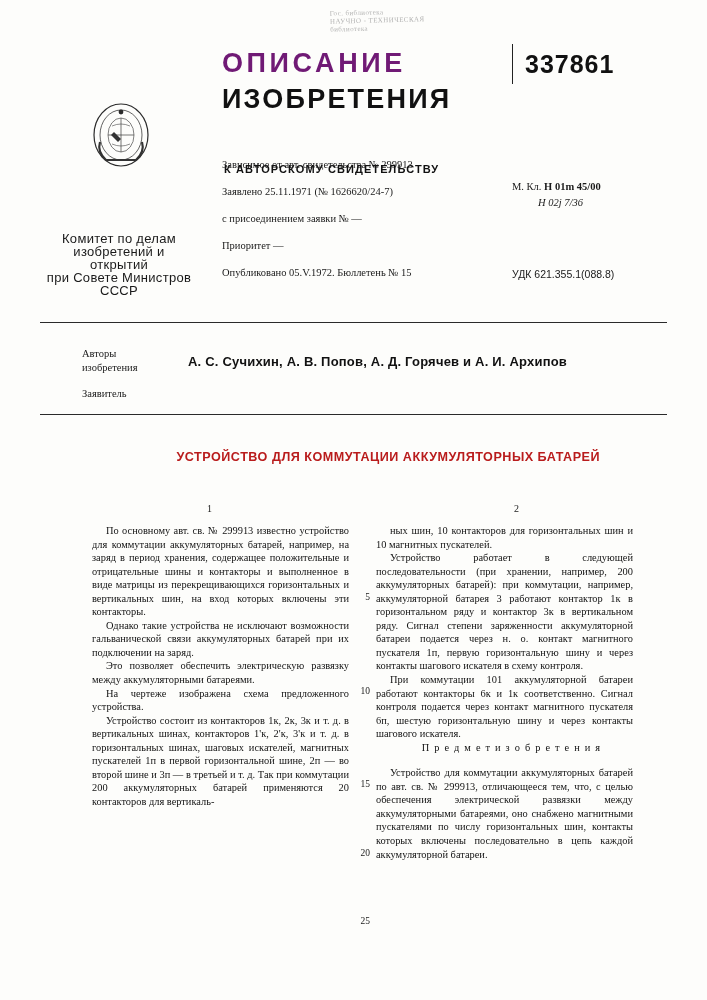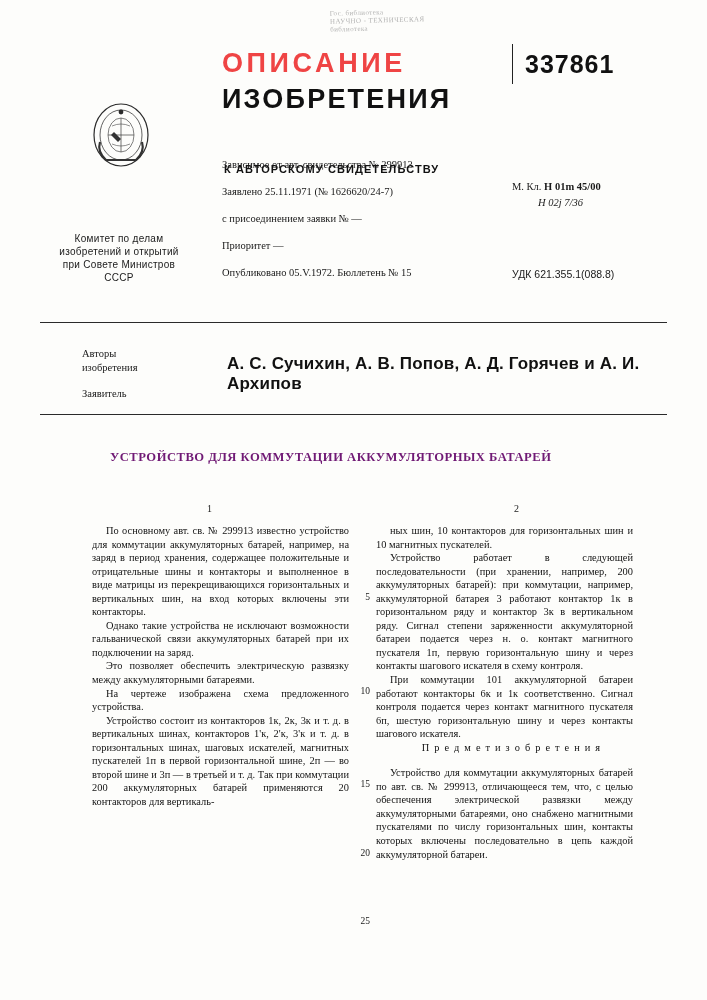--- a/index.html
+++ b/index.html
@@ -68,35 +68,35 @@
   }
   .emblem svg { display: block; }
 
   .committee {
     position: absolute;
     left: 46px;
     top: 192px;
     width: 146px;
     text-align: center;
     font-family: "Liberation Sans", sans-serif;
-    font-size: 10px;
+    font-size: 13px;
     line-height: 13px;
     letter-spacing: 0.3px;
     color: #1a1a1a;
   }
 
   .title-main {
     position: absolute;
     left: 222px;
     top: 8px;
     font-family: "Liberation Sans", sans-serif;
     font-weight: bold;
     font-size: 27px;
     letter-spacing: 3.6px;
-    color: #ef4444;
+    color: #701a75;
   }
   .title-sub {
     position: absolute;
     left: 222px;
     top: 44px;
     font-family: "Liberation Sans", sans-serif;
     font-weight: bold;
     font-size: 27px;
     letter-spacing: 2.2px;
     color: #111;
@@ -180,46 +180,45 @@
     font-size: 10.5px;
     line-height: 14px;
     color: #1a1a1a;
   }
   .authors-value {
     position: absolute;
     left: 188px;
     top: 354px;
     font-family: "Liberation Sans", sans-serif;
     font-weight: bold;
-    font-size: 17px;
+    font-size: 13px;
     letter-spacing: 0.2px;
     color: #111;
-    margin-left: 39px;
   }
   .applicant-label {
     position: absolute;
     left: 82px;
     top: 388px;
     font-family: "Liberation Serif", serif;
     font-size: 10.5px;
     color: #1a1a1a;
   }
 
   .doc-title {
     position: absolute;
     left: 110px;
     top: 448px;
     width: 490px;
-    text-align: left;
-    font-family: Liberation Serif, serif;
+    text-align: right;
+    font-family: Liberation Sans, sans-serif;
     font-weight: bold;
     font-size: 12.6px;
     line-height: 19px;
     letter-spacing: 0.5px;
-    color: #701a75;
+    color: #b91c1c;
   }
 
   
   .colnum {
     position: absolute;
     font-family: "Liberation Serif", serif;
     font-size: 10px;
     color: #1a1a1a;
   }
   .colnum.left { left: 207px; top: 503px; }

